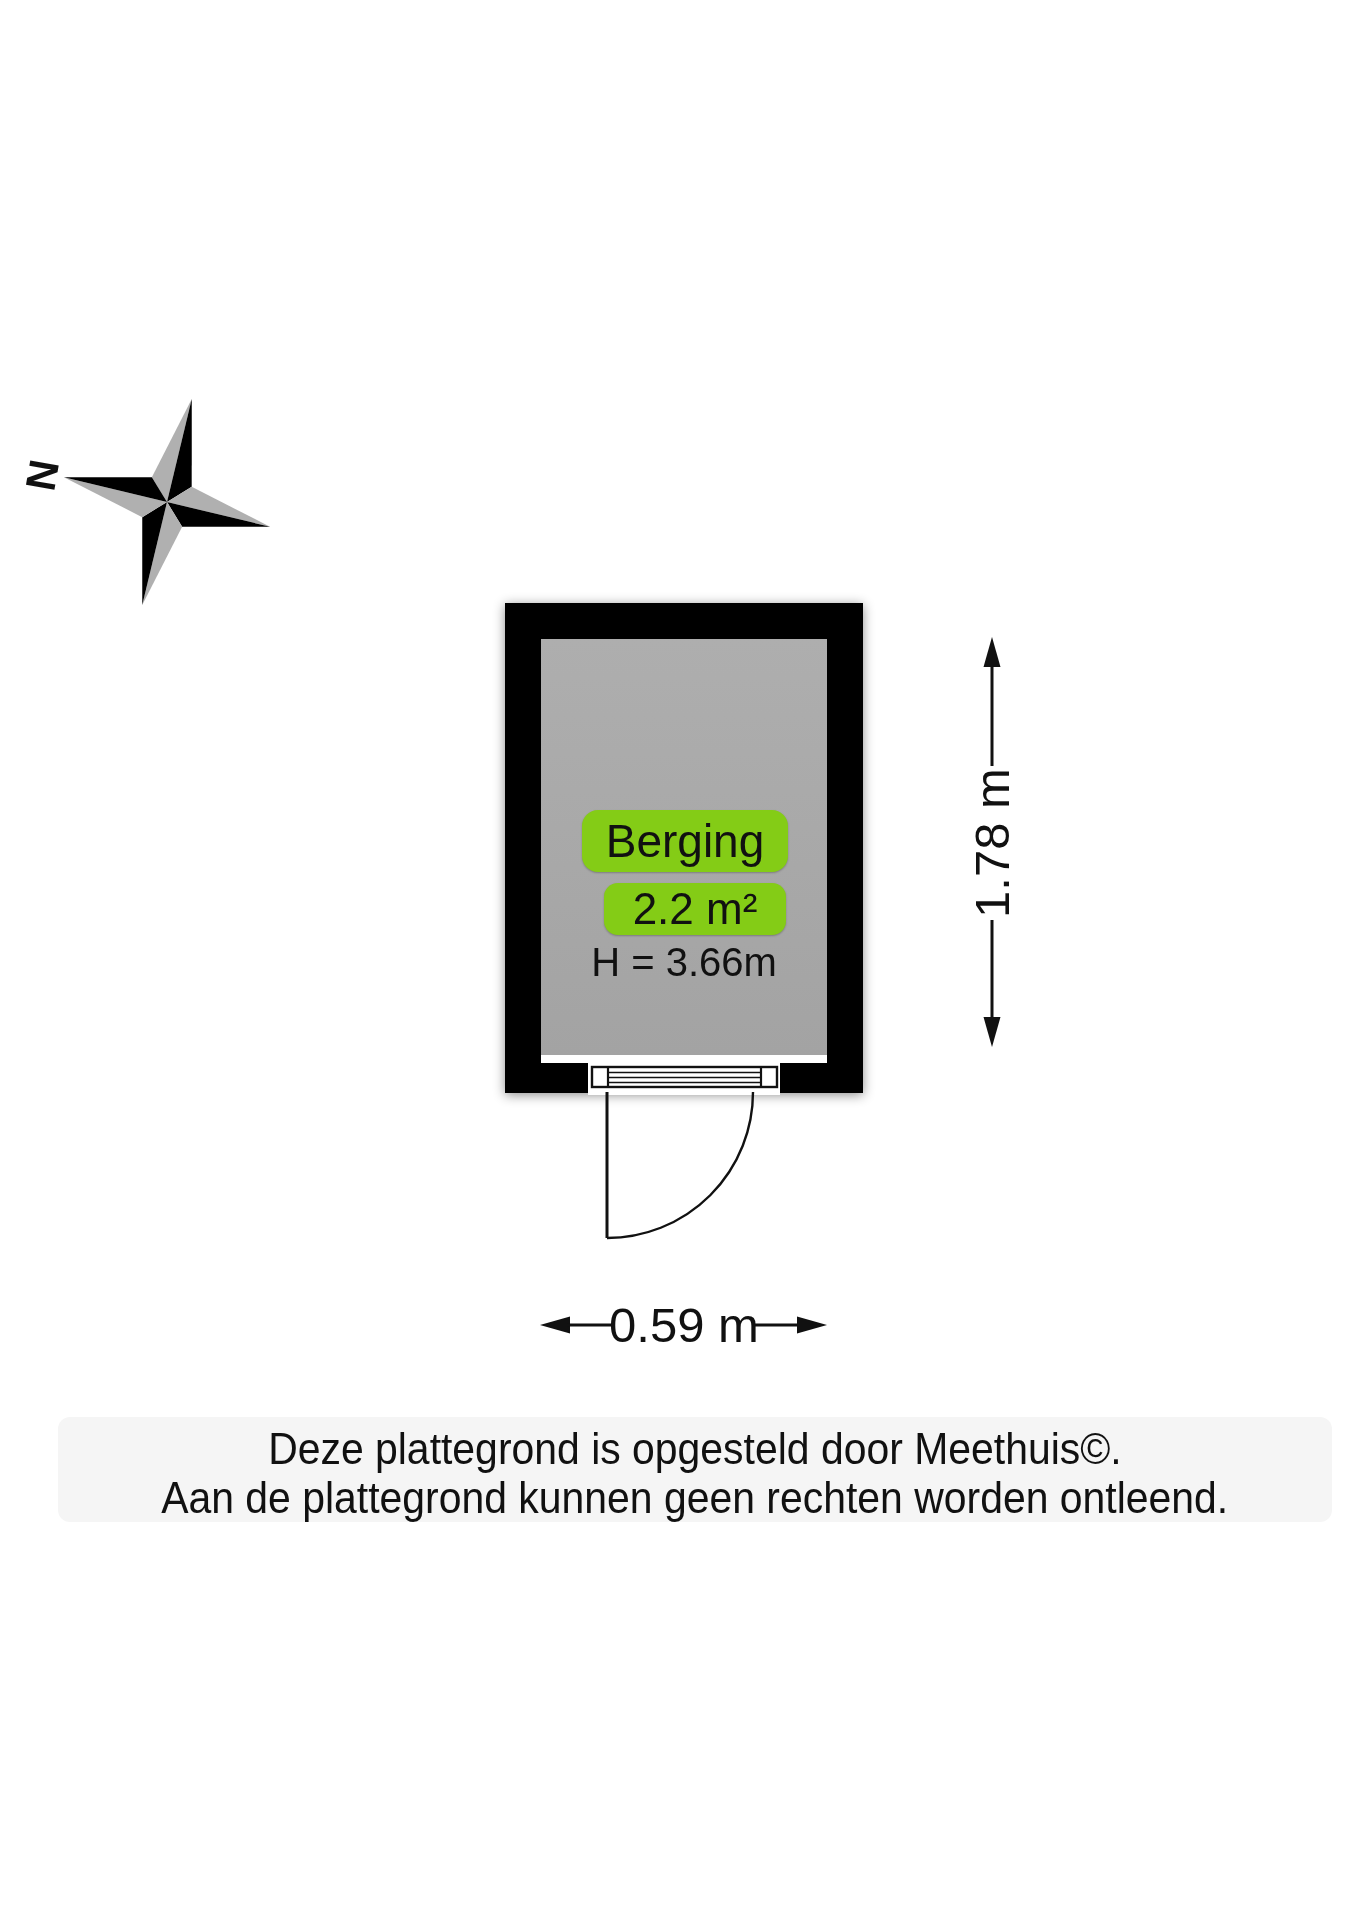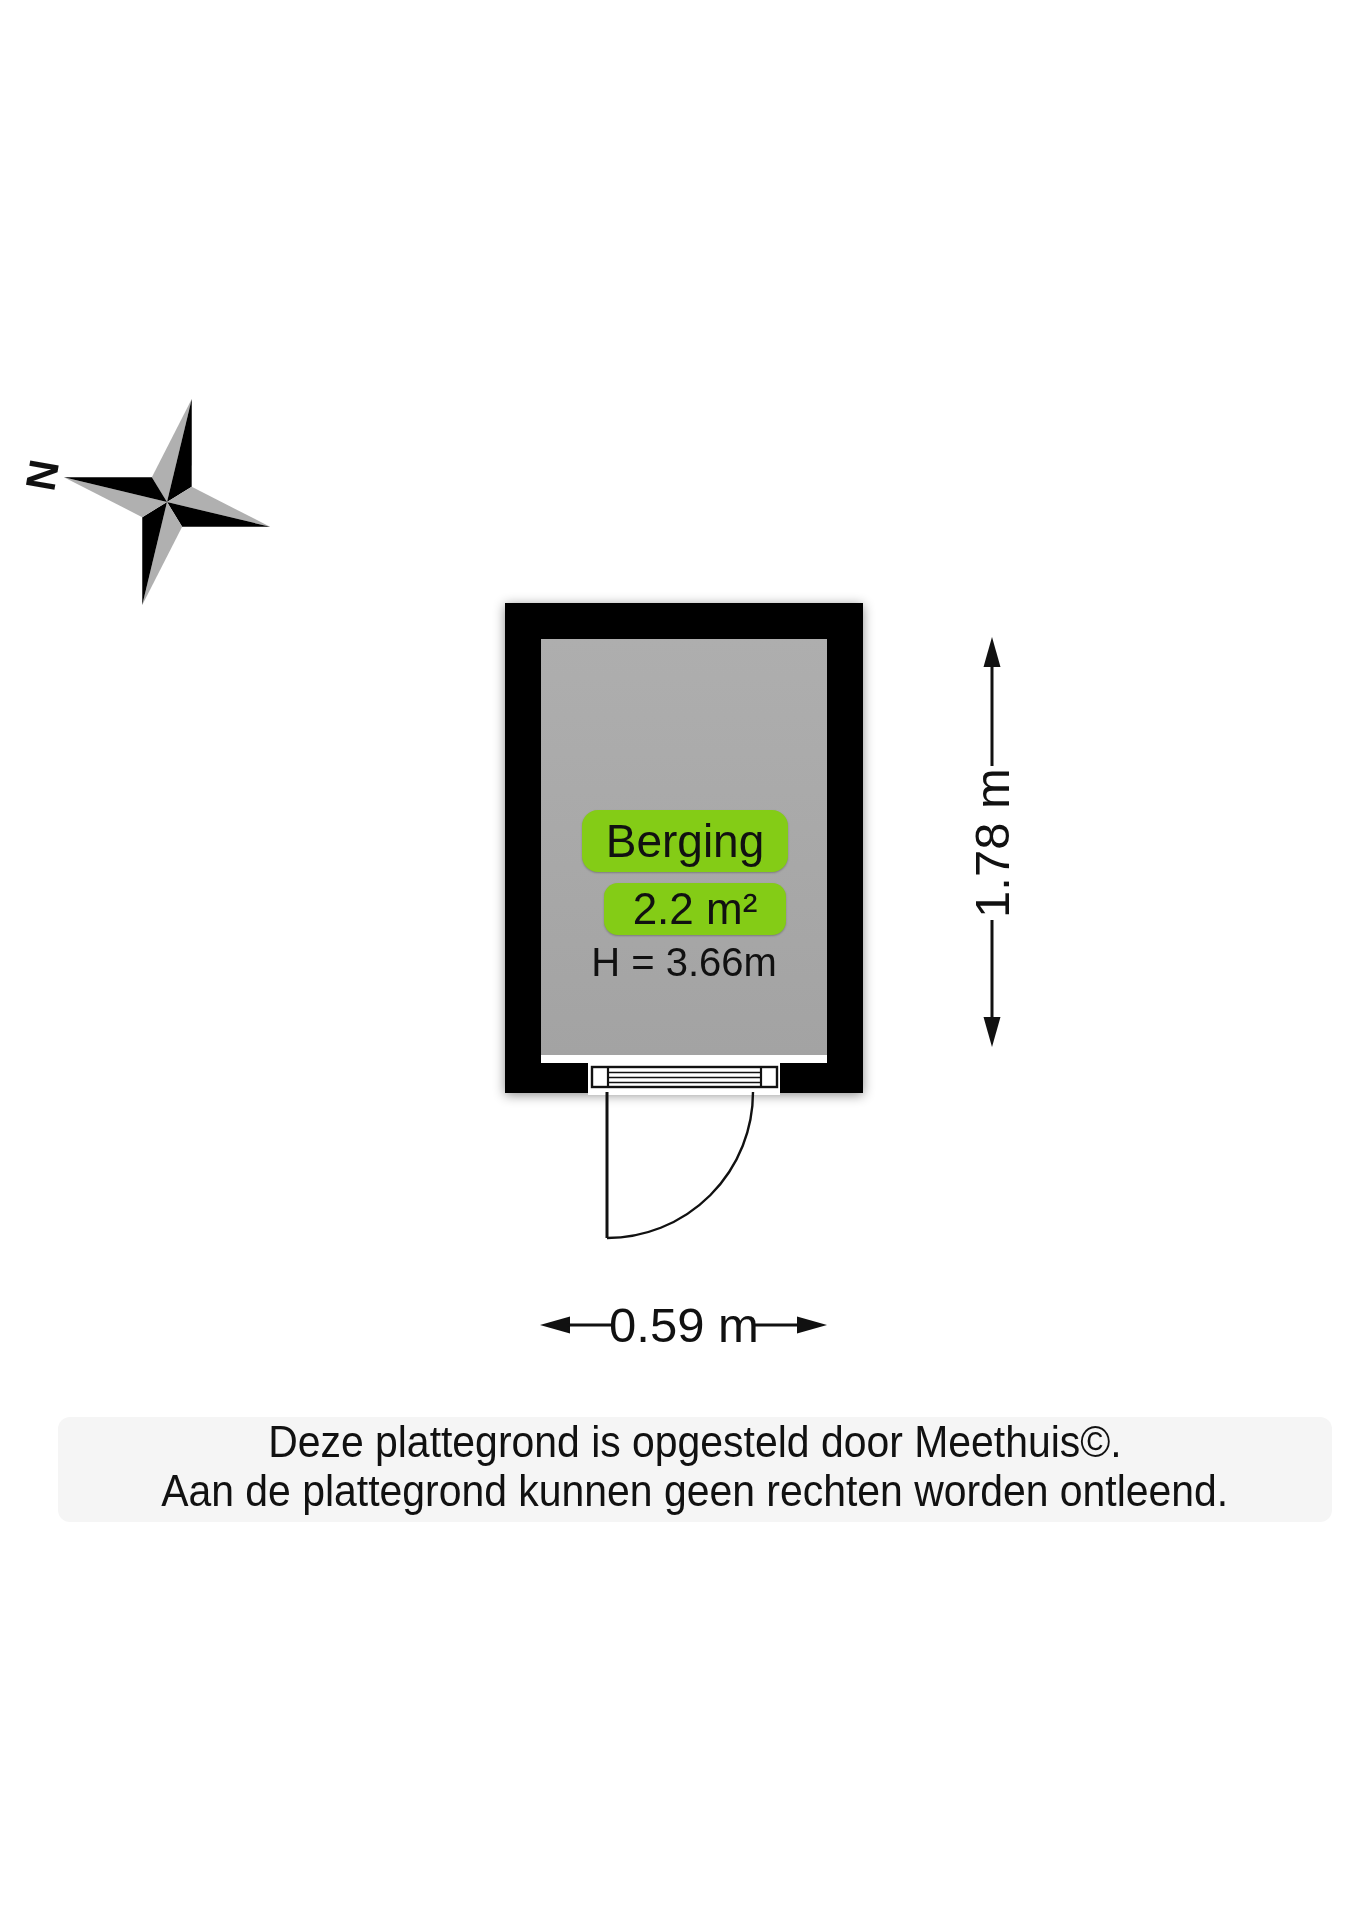--- a/index.html
+++ b/index.html
@@ -36,21 +36,21 @@
     left: 892px; top: 743px; width: 200px; height: 200px;
     transform: rotate(-90deg);
     font-size: 49px; white-space: nowrap;
   }
 
   .footer {
     left: 58px; top: 1417px; width: 1274px; height: 105px;
     background: #f5f5f5;
     border-radius: 12px;
     flex-direction: column;
-    justify-content: flex-start;
+    justify-content: flex-end;
     font-size: 44px;
     line-height: 49px;
     text-align: center;
   }
   .footer .line { display: inline-block; transform: scaleX(0.93); white-space: nowrap; }
 </style>
 </head>
 <body>
 
 <div class="canvas">

